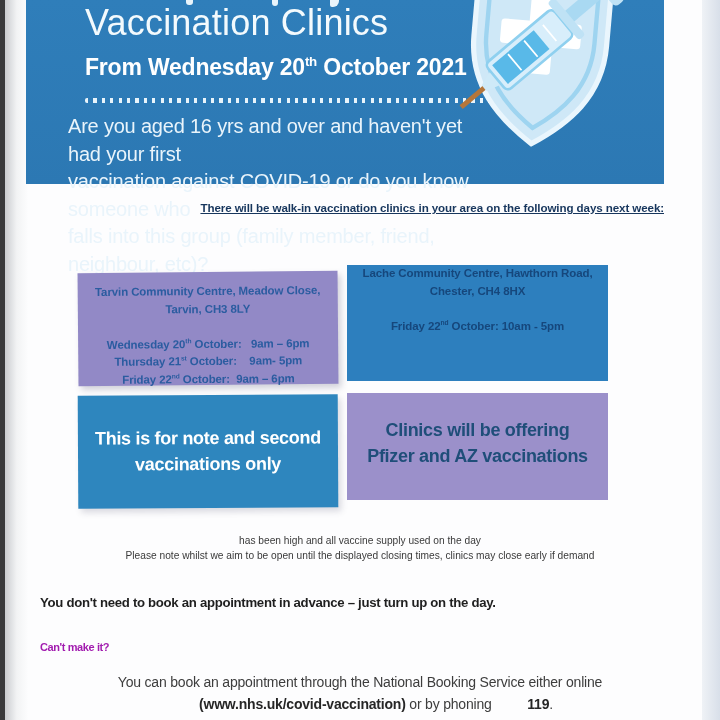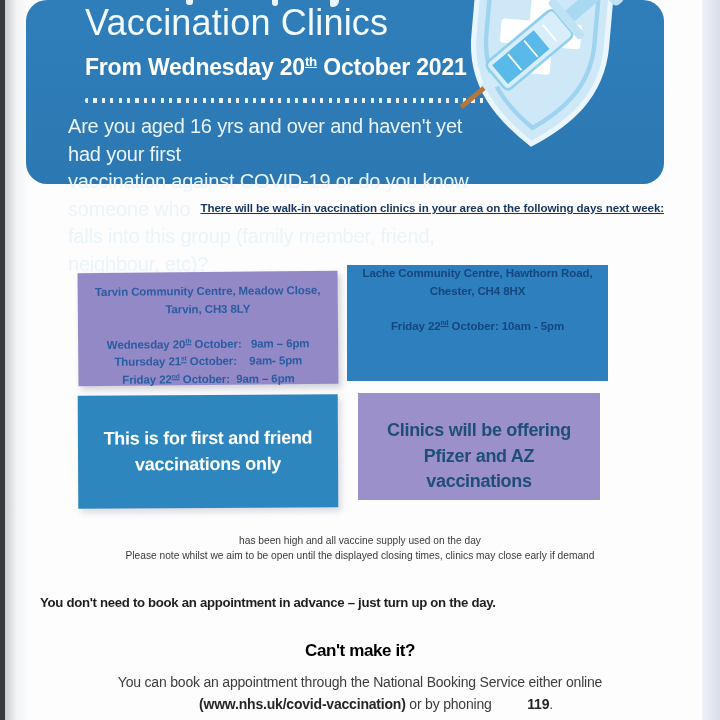--- a/index.html
+++ b/index.html
@@ -9,27 +9,27 @@
 
   
   .edge-left-dark  { position:absolute; left:0; top:0; width:5px; height:720px; background:#3a3a3c; }
   .edge-left-fade  { position:absolute; left:5px; top:0; width:26px; height:720px;
                      background:linear-gradient(90deg,#caccd0,#f2f3f4 45%,#fdfdfe 90%); }
   .edge-right-fade { position:absolute; left:702px; top:0; width:18px; height:720px;
                      background:linear-gradient(90deg,#eff2f6,#d8dfe9); }
 
   
   .header-box { position:absolute; left:26px; top:0; width:638px; height:184px;
-                background:linear-gradient(180deg,#2f7eba,#2c78b3);border-radius:21px; }
+                background:linear-gradient(180deg,#2f7eba,#2c78b3); }
   .cut-glyph { position:absolute; top:0; background:#e9f4fb; border-radius:0 0 3px 3px; }
   .hdr-title { position:absolute; left:59px; top:2px; font-size:36px; font-weight:400;
                color:#f3fafd; letter-spacing:0.2px; }
   .hdr-date  { position:absolute; left:59px; top:54px; font-size:23px; font-weight:700;
                color:#ffffff; letter-spacing:-0.2px; }
-  .hdr-date sup, .sched sup { font-size:0.58em; vertical-align:super; line-height:0;text-decoration:underline; }
+  .hdr-date sup, .sched sup { font-size:0.58em; vertical-align:super; line-height:0; }
   .dotted-sep { position:absolute; left:59px; top:98px; width:414px; height:4.5px;
                 background:repeating-linear-gradient(90deg,#e8f4fb 0 3.2px, transparent 3.2px 8.4px);
                 border-radius:2px; }
   .hdr-par { position:absolute; left:42px; top:113px; width:410px; font-size:20px;
              line-height:1.38; color:#e9f4fb; letter-spacing:-0.2px; }
 
   
   .shield-wrap { position:absolute; left:452px; top:-58px; width:175px; height:215px;
                  transform:rotate(5deg); }
 
@@ -45,30 +45,30 @@
   .cbox-lache  { left:347px; top:265px; width:261px; height:116px; background:#2d7fbe;
                  color:#16477c; }
   .addr, .sched { font-size:11.5px; line-height:1.55; white-space:pre; letter-spacing:-0.1px; }
   .sched-gap { height:17px; }
 
   .ibox { position:absolute; text-align:center; font-weight:700; font-size:18px;
           line-height:1.42; letter-spacing:-0.3px; }
   .ibox-first  { left:78px; top:395px; width:260px; height:113px; background:#2e86be;
                  color:#ffffff; padding:31px 14px 0; transform:rotate(-0.3deg);
                  box-shadow:3px 4px 6px rgba(80,80,110,0.2); }
-  .ibox-types  { left:358px; top:393px; width:242px; height:107px; background:#9b90ca;
+  .ibox-types  { left:347px; top:393px; width:261px; height:107px; background:#9b90ca;
                  color:#1f4e79; padding:25px 12px 0; }
 
   
   .note { position:absolute; left:60px; top:533px; width:600px; text-align:center;
           font-size:10.2px; line-height:1.5; color:#3a3a3a; }
   .no-booking { position:absolute; left:40px; top:595px; width:640px; text-align:left;
                 font-size:13.2px; font-weight:700; color:#1f1f1f; letter-spacing:-0.3px; }
-  .cant-make { position:absolute; left:40px; top:641px; width:640px; text-align:center;
-               font-size:17px; font-weight:700; color:#000000; letter-spacing:-0.4px; }
+  .cant-make { position:absolute; left:40px; top:641px; width:640px; text-align:left;
+               font-size:11px; font-weight:700; color:#a21caf; letter-spacing:-0.4px; }
   .booking { position:absolute; left:40px; top:672px; width:640px; text-align:center;
              font-size:14px; line-height:1.55; color:#3d3d3d; letter-spacing:-0.2px; }
   .booking b { color:#262626;padding-left:32px; }
 </style>
 </head>
 <body>
 
 <div class="scan-page">
 
   <div class="edge-left-dark"></div>
@@ -129,21 +129,21 @@
   </div>
 
   <div class="cbox cbox-lache">
     <div class="addr">Lache Community Centre, Hawthorn Road,</div>
     <div class="addr">Chester, CH4 8HX</div>
     <div class="sched-gap"></div>
     <div class="sched"><span>Friday 22</span><sup>nd</sup><span> October: 10am - 5pm</span></div>
   </div>
 
   <div class="ibox ibox-first">
-    <div>This is for first and friend</div>
+    <div>This is for note and second</div>
     <div>vaccinations only</div>
   </div>
 
   <div class="ibox ibox-types">
     <div>Clinics will be offering</div>
     <div>Pfizer and AZ vaccinations</div>
   </div>
 
   <div class="note">
     <div>has been high and all vaccine supply used on the day</div>

